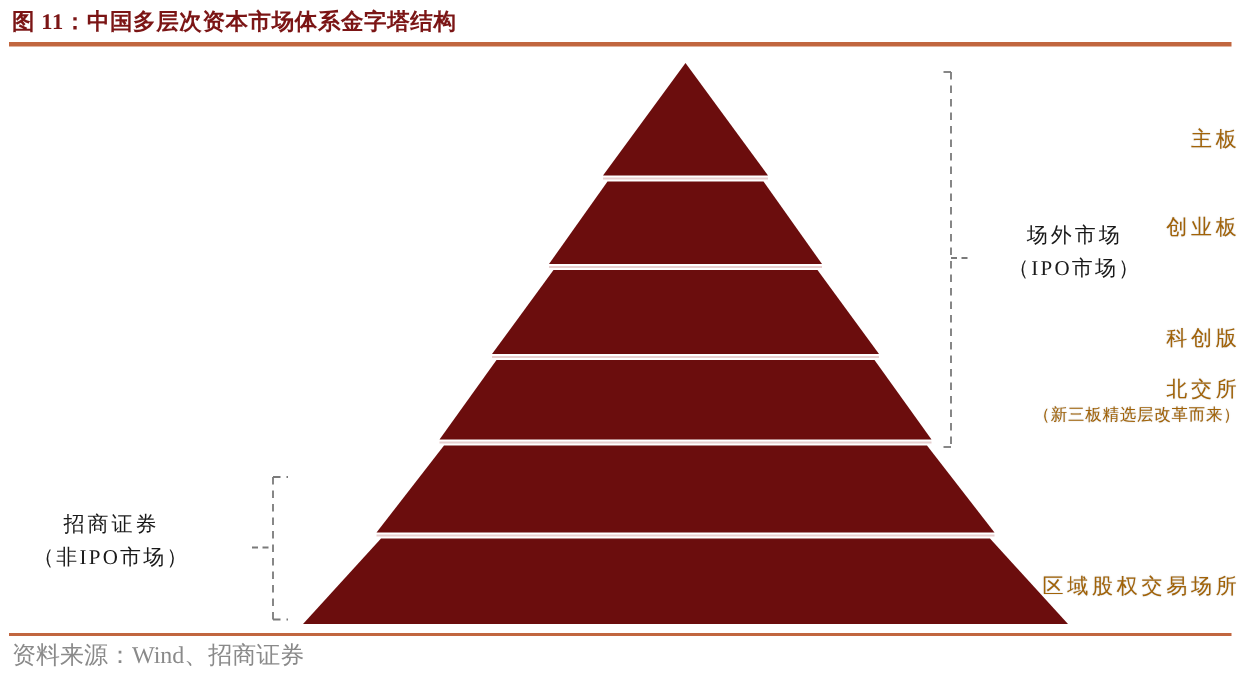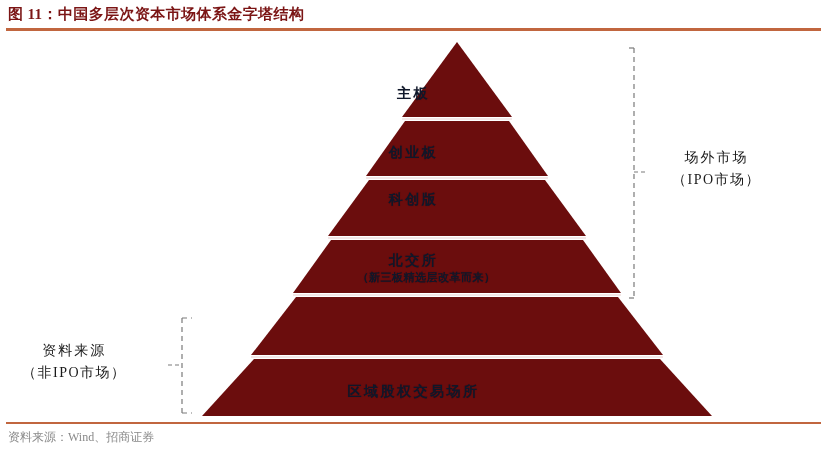--- a/index.html
+++ b/index.html
@@ -59,21 +59,21 @@
   .footer {
     position: absolute;
     left: 8px;
     top: 426px;
     height: 22px;
     display: flex;
     align-items: center;
   }
   .footer-text {
     font-family: "Liberation Serif", "DejaVu Serif", serif;
-    font-size: 12px;
+    font-size: 16px;
     color: #8A8A8A;
     white-space: nowrap;
   }
 
   
   .stage {
     position: absolute;
     left: 0;
     top: 31px;
     width: 827px;
@@ -84,33 +84,32 @@
     left: 0;
     top: 0;
     width: 827px;
     height: 391px;
   }
 
   
   .lvl-label {
     position: absolute;
     width: 100%;
-    text-align: center;
-    color: #0f172a;
+    text-align: right;
+    color: #a16207;
     font-family: "Liberation Serif", "DejaVu Serif", serif;
     pointer-events: none;
     text-shadow: 0 0 1px rgba(0,0,0,0.25);
-    font-weight: bold;
   }
   .lvl-main   { font-size: 14px; letter-spacing: 2.5px; line-height: 1.25; }
   .lvl-sub    { font-size: 11px; letter-spacing: 0.5px; line-height: 1.3; margin-left: 26px; }
 
   .lbl-1 { top: 54px; }
   .lbl-2 { top: 113px; }
-  .lbl-3 { top: 160px; }
+  .lbl-3 { top: 187px; }
   .lbl-4 { top: 221px; }
   .lbl-5 { top: 293px; }
   .lbl-6 { top: 352px; }
 
   
   .annot {
     position: absolute;
     font-family: "Liberation Serif", "DejaVu Serif", serif;
     font-size: 14px;
     color: #1A1A1A;
@@ -201,21 +200,21 @@
       <path d="M 168,365 L 182,365" stroke-dasharray="4,3"></path>
     </g>
   </svg>
 
   <div class="annot annot-right">
     <div>场外市场</div>
     <div class="ln2">（IPO市场）</div>
   </div>
 
   <div class="annot annot-left">
-    <div>资料来源</div>
+    <div>招商证券</div>
     <div class="ln2">（非IPO市场）</div>
   </div>
 
   <div class="rule-bottom"></div>
   <div class="footer">
     <span class="footer-text">资料来源：Wind、招商证券</span>
   </div>
 
 </div>
 

